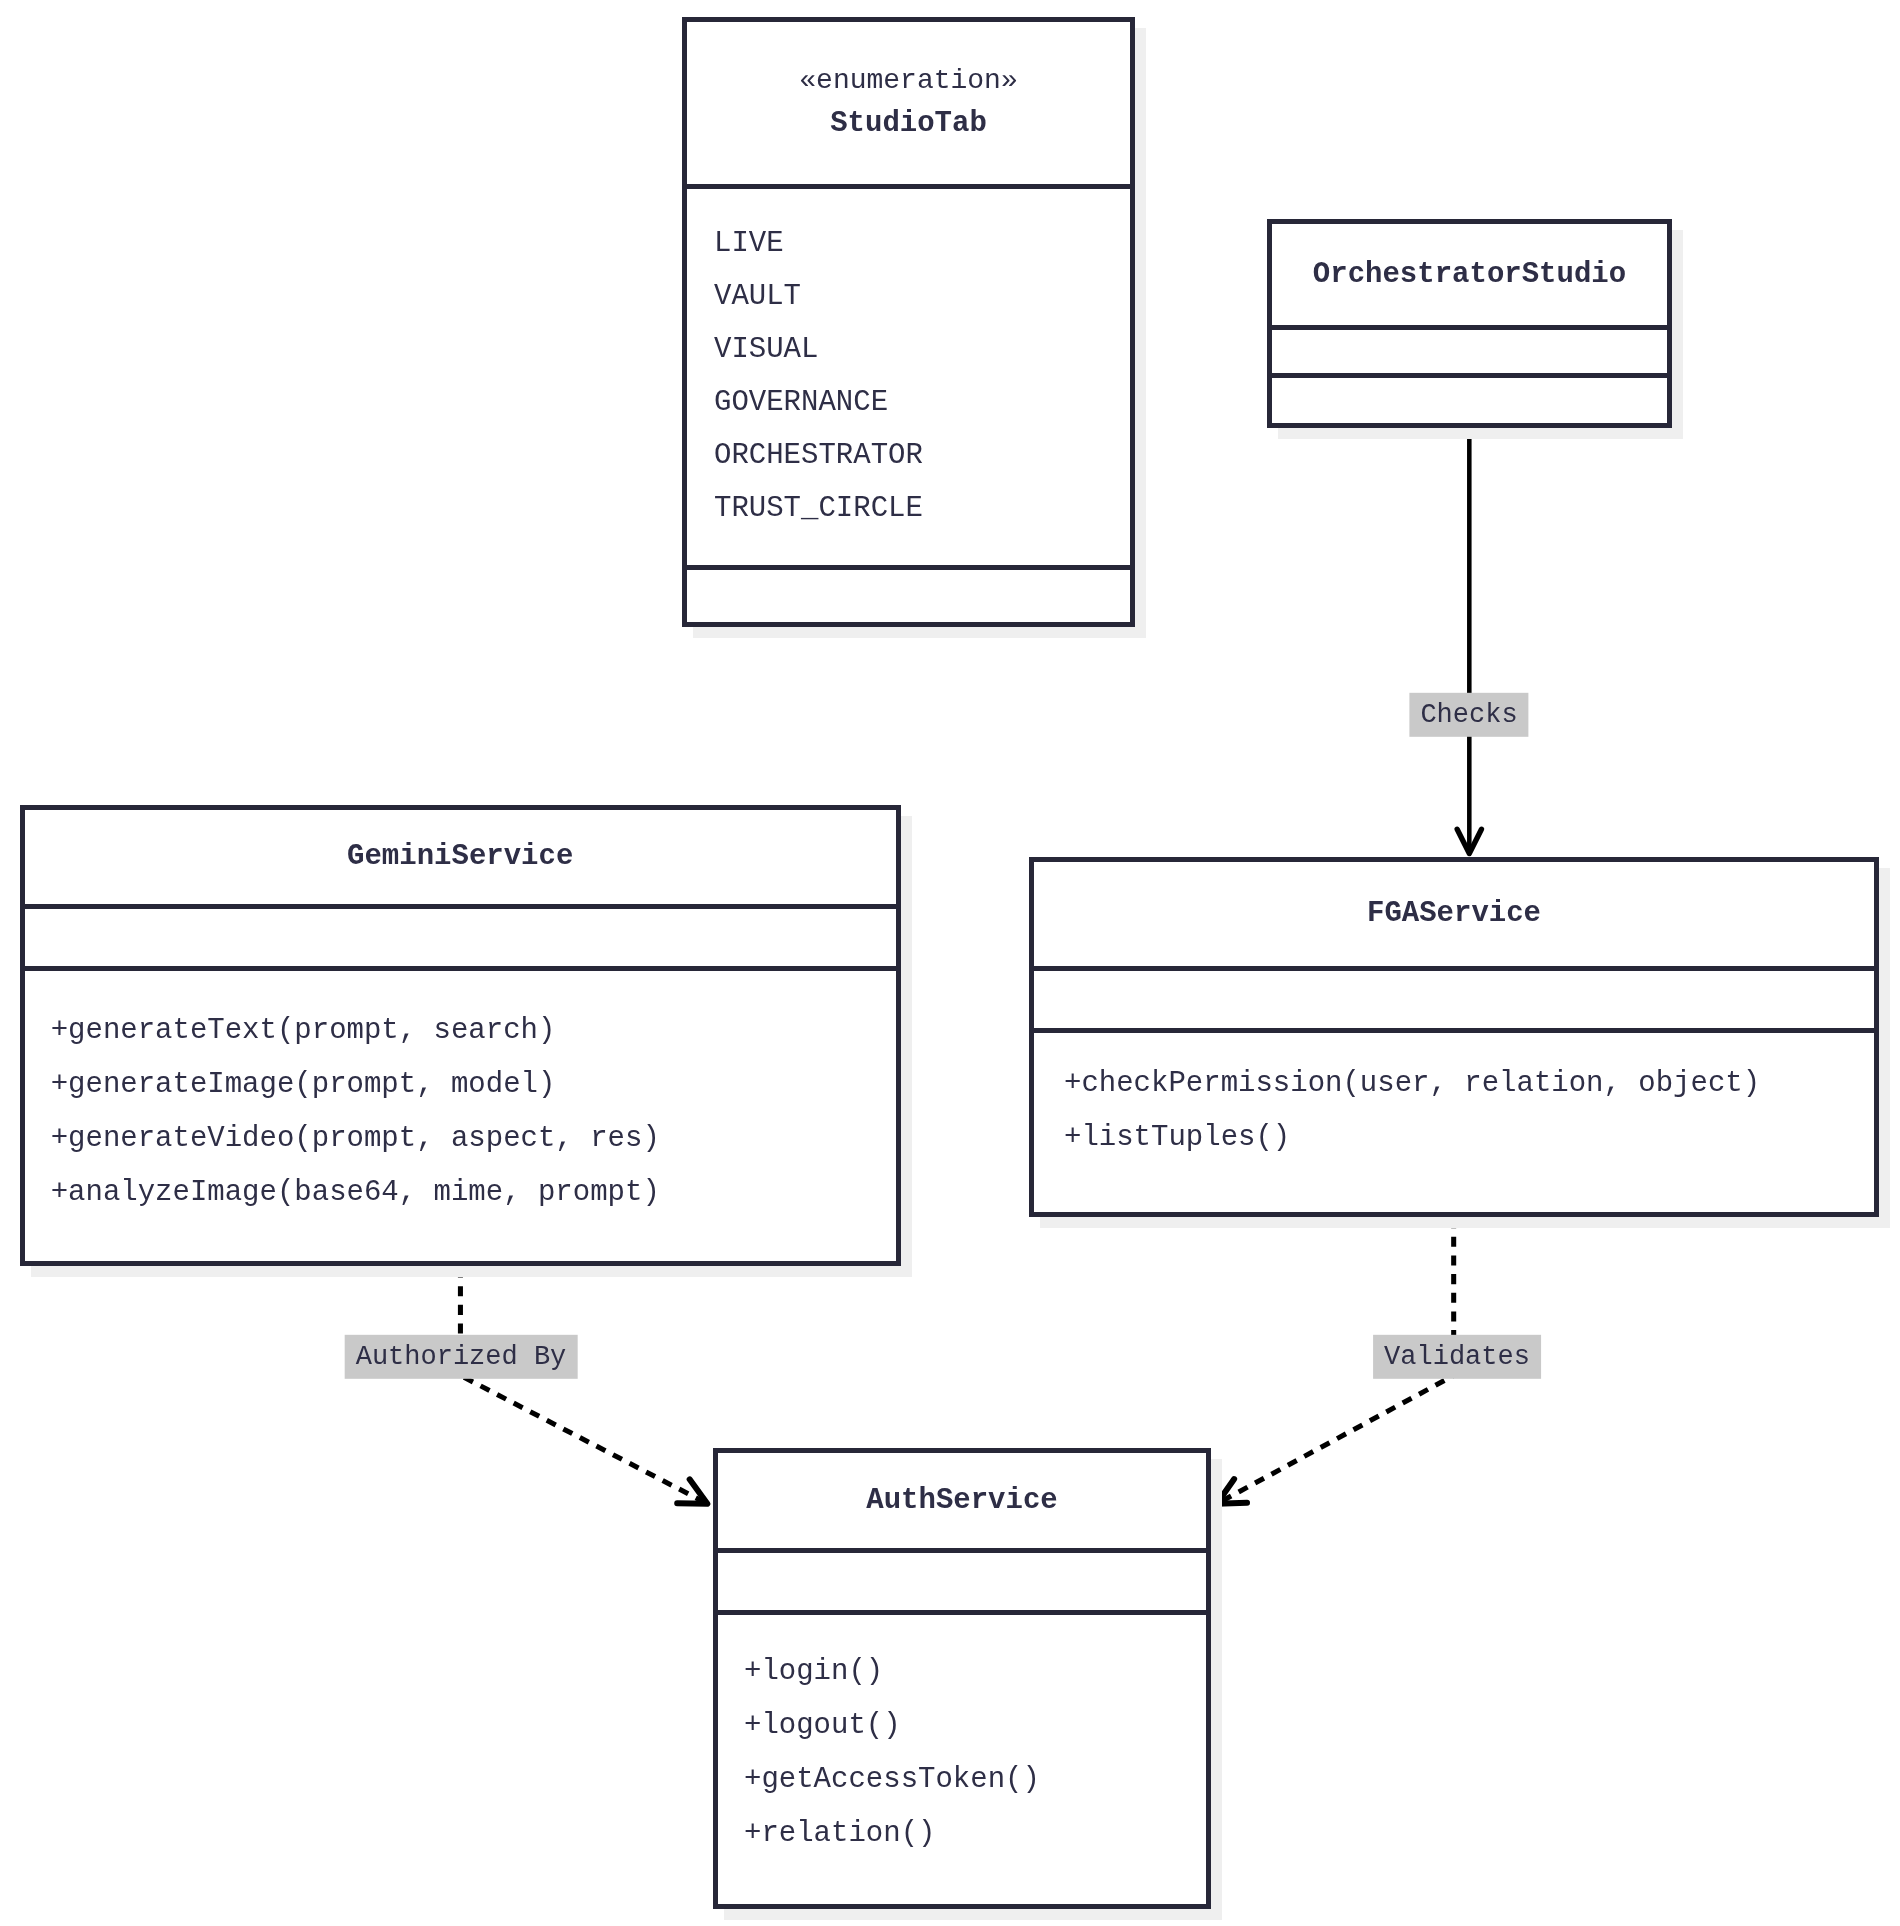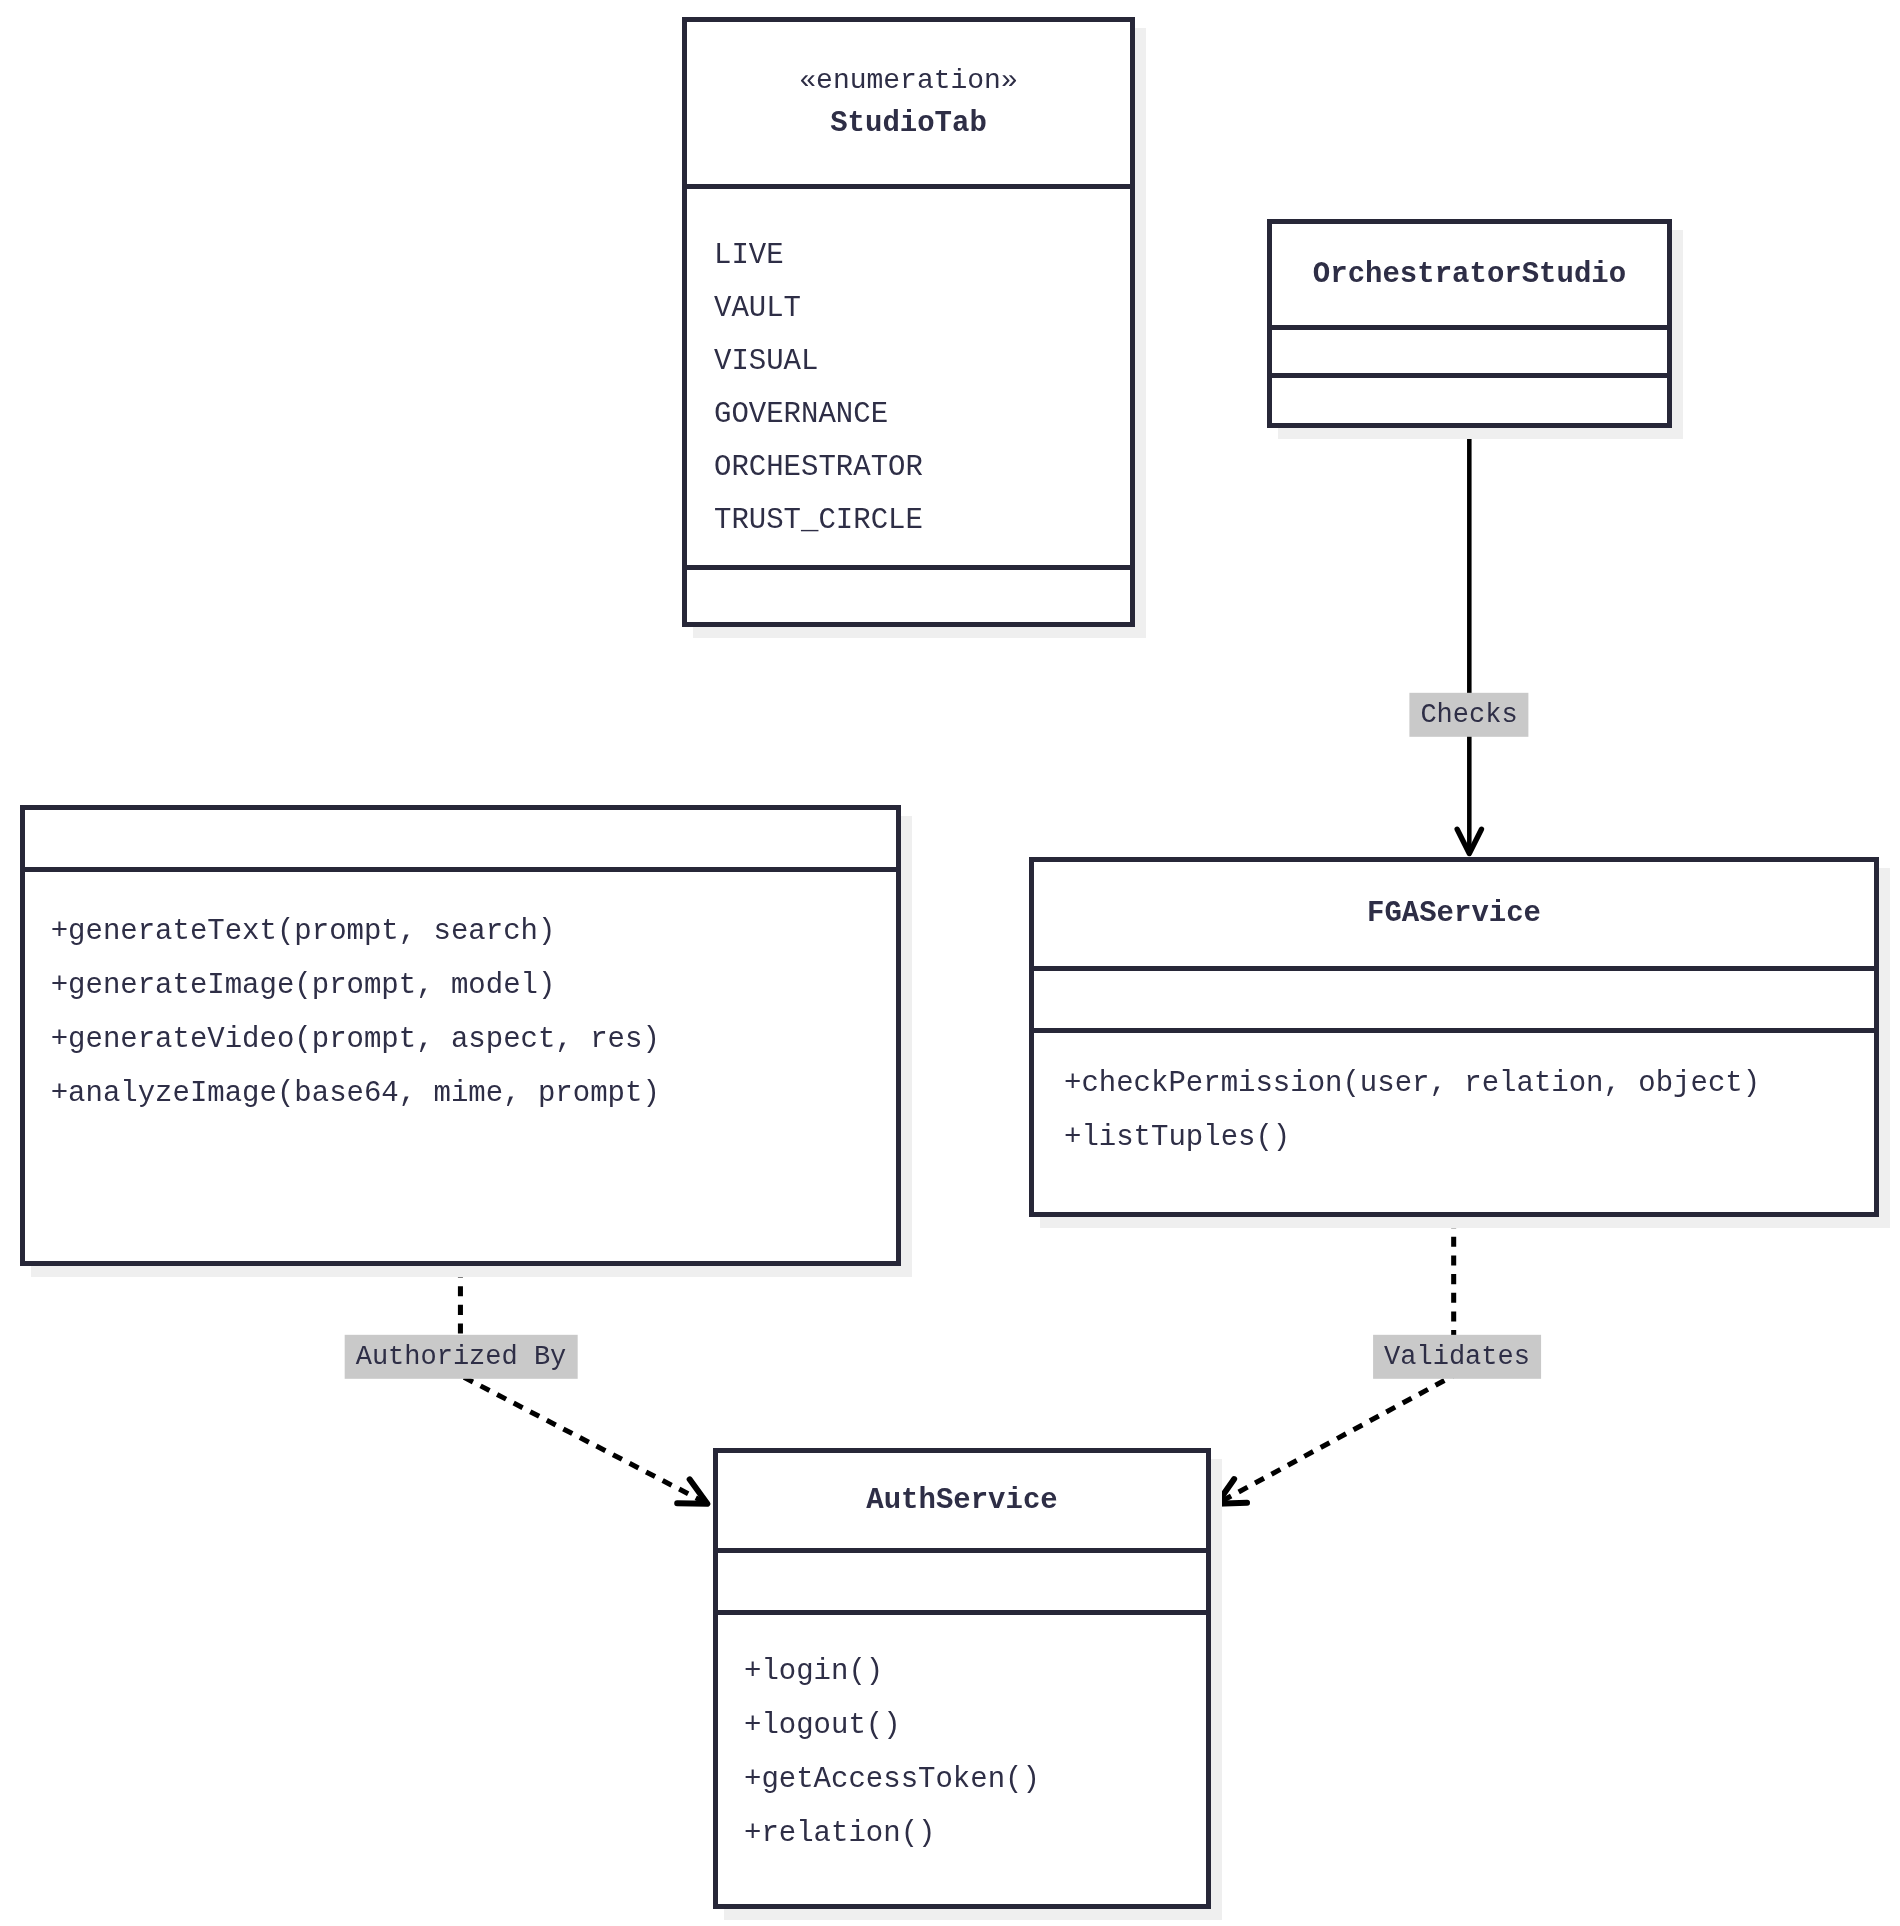--- a/index.html
+++ b/index.html
@@ -70,40 +70,43 @@
     <path d="M2914,851 L2914,1688" fill="none" stroke="#000000" stroke-width="9" marker-end="url(#vee)"></path>
     <path d="M913,2514 L913,2728 L1398,2980" fill="none" stroke="#000000" stroke-width="10" stroke-dasharray="20 17" marker-end="url(#vee)"></path>
     <path d="M2883,2416 L2883,2728 L2418,2980" fill="none" stroke="#000000" stroke-width="10" stroke-dasharray="20 17" marker-end="url(#vee)"></path>
   </svg>
 
   <div class="class-box" style="left:682px;top:16.6px;width:453px;height:610px;">
     <div class="compartment with-divider title-compartment" style="height:167px;">
       <div class="stereotype">«enumeration»</div>
       <div class="class-name">StudioTab</div>
     </div>
-    <div class="compartment with-divider members enum-values" style="height:381px;padding:40px 0 0 27px;">
+    <div class="compartment with-divider members enum-values" style="height:381px;padding:28px 0 0 27px;">
       <div class="member">LIVE</div>
       <div class="member">VAULT</div>
       <div class="member">VISUAL</div>
       <div class="member">GOVERNANCE</div>
       <div class="member">ORCHESTRATOR</div>
       <div class="member">TRUST_CIRCLE</div>
     </div>
     <div class="compartment flex-rest"></div>
   </div>
 
   <div class="class-box" style="left:1267px;top:219px;width:405px;height:209px;">
     <div class="compartment with-divider title-compartment" style="height:106px;">
       <div class="class-name">OrchestratorStudio</div>
     </div>
     <div class="compartment with-divider" style="height:48px;"></div>
     <div class="compartment flex-rest"></div>
   </div>
 
   <div class="class-box" style="left:19.7px;top:805px;width:881px;height:461px;">
+    <div class="compartment with-divider title-compartment" style="height:99px;">
+      <div class="class-name">GeminiService</div>
+    </div>
     <div class="compartment with-divider" style="height:62px;"></div>
     <div class="compartment flex-rest members" style="padding:33px 0 0 26px;border-radius:32px;">
       <div class="member">+generateText(prompt, search)</div>
       <div class="member">+generateImage(prompt, model)</div>
       <div class="member">+generateVideo(prompt, aspect, res)</div>
       <div class="member">+analyzeImage(base64, mime, prompt)</div>
     </div>
   </div>
 
   <div class="class-box" style="left:1029px;top:857px;width:850px;height:360px;">

